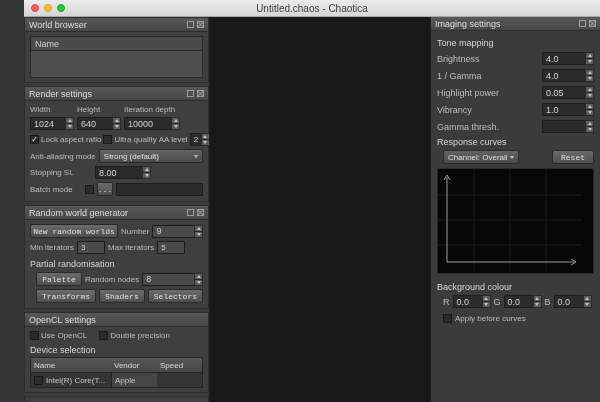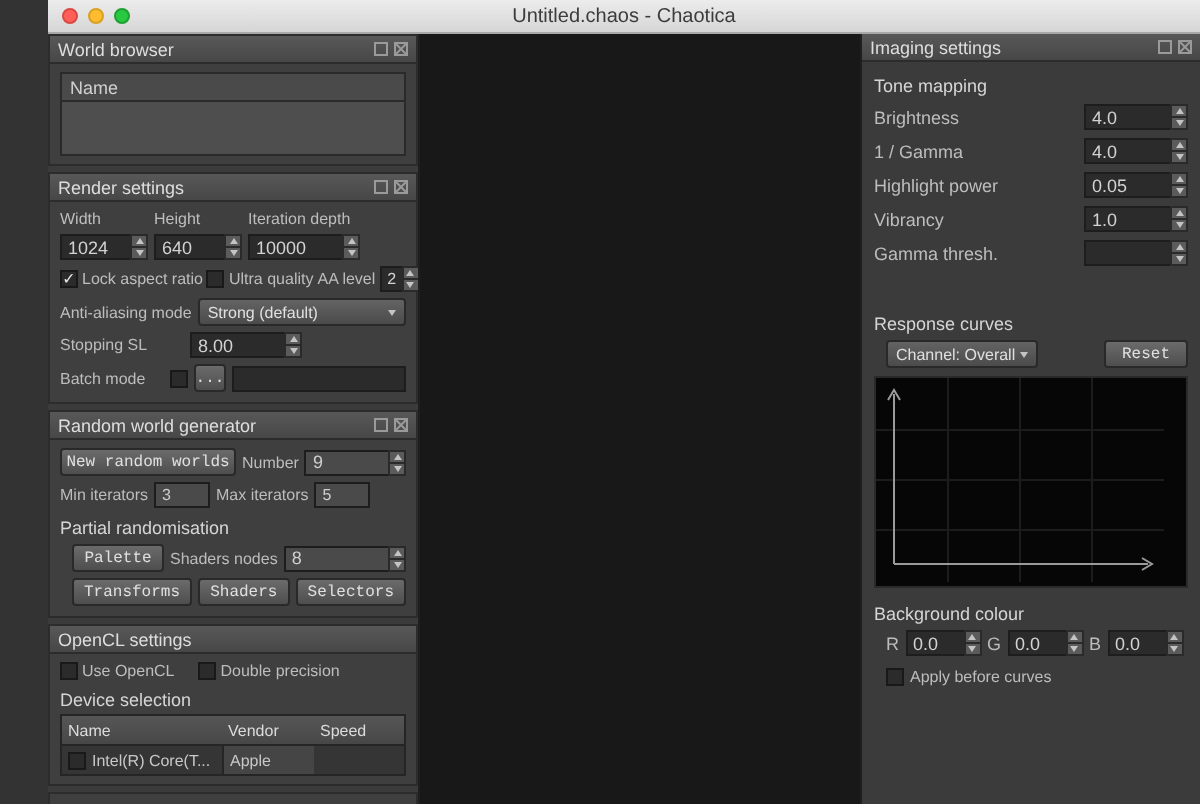--- a/index.html
+++ b/index.html
@@ -231,21 +231,21 @@
           </div>
           <div class="row small">
             <span class="lbl">Min iterators</span>
             <div class="field dim w28">3</div>
             <span class="lbl">Max iterators</span>
             <div class="field dim w28">5</div>
           </div>
           <div class="sublbl">Partial randomisation</div>
           <div class="row indent">
             <span class="btn" style="width:46px;">Palette</span>
-            <span class="lbl small">Shaders nodes</span>
+            <span class="lbl small">Random nodes</span>
             <div class="spin" style="flex:1;">
               <div class="field dim">8</div>
               <div class="spin-btns">
                   <div class="sb">
                     <i class="tri-up"></i>
                   </div>
                   <div class="sb">
                     <i class="tri-down"></i>
                   </div>
                 </div>
@@ -374,21 +374,21 @@
                 <div class="sb">
                   <i class="tri-up"></i>
                 </div>
                 <div class="sb">
                   <i class="tri-down"></i>
                 </div>
               </div>
           </div>
         </div>
 
-        <div class="sublbl" style="margin-top:24px;">Response curves</div>
+        <div class="sublbl" style="margin-top:4px;">Response curves</div>
 
         <div class="row indent">
           <div class="dd" style="width:76px;">
             <span class="dd-text"><span>Channel:</span> <span>Overall</span></span>
             <i class="tri-down"></i>
           </div>
           <span style="flex:1;"></span>
           <span class="btn" style="width:42px;">Reset</span>
         </div>
 

